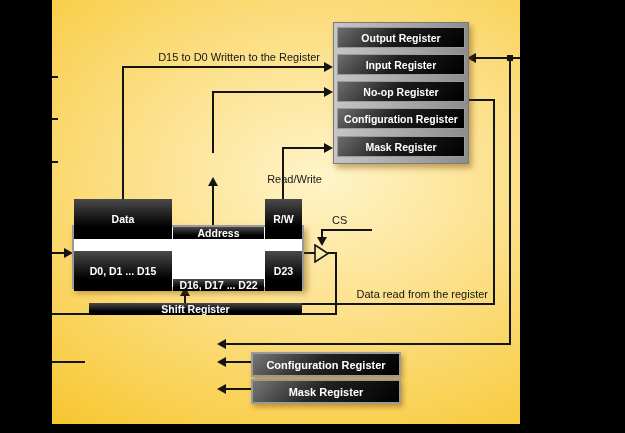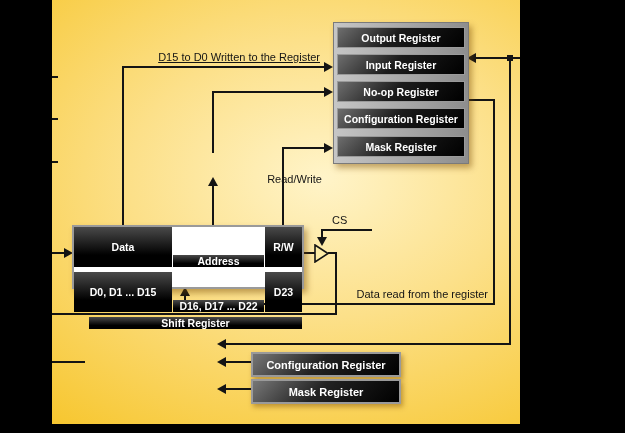--- a/index.html
+++ b/index.html
@@ -20,21 +20,21 @@
             border:1px solid #aaa;color:#fff;font-weight:bold;font-size:11px;text-align:center;
             box-shadow:2px 3px 5px rgba(120,70,0,0.45);}
   #stack{position:absolute;left:333px;top:22px;width:134px;height:140px;
          background:linear-gradient(90deg,#c6c6c6,#8d8d8d);border:1px solid #7a7a7a;
          box-shadow:3px 4px 6px rgba(120,70,0,0.45);}
   .stackbox{position:absolute;left:3px;width:126px;height:19px;display:flex;align-items:center;
             justify-content:center;background:linear-gradient(135deg,#6e6e6e 0%,#1c1c1c 45%,#000 100%);
             border:1px solid #9a9a9a;color:#fff;font-weight:bold;font-size:10.5px;box-shadow:none;}
   #shiftreg{position:absolute;left:72px;top:225px;width:228px;height:60px;
             background:#9a9a9a;border:2px solid #9a9a9a;box-shadow:3px 4px 6px rgba(120,70,0,0.45);}
-  #shiftreg .grid{position:absolute;inset:0;background:#fff;display:flex;flex-direction:column;gap:5px;}
+  #shiftreg .grid{position:absolute;inset:0;background:#fff;display:flex;flex-direction:column;gap:12px;justify-content:center;}
   #shiftreg .row{display:flex;gap:1px;flex:1;}
   #shiftreg .cell{display:flex;align-items:center;justify-content:center;
                   background:linear-gradient(180deg,#4a4a4a 0%,#000 70%);
                   color:#fff;font-weight:bold;font-size:10.5px;}
   .c-data{width:98px;} .c-addr{width:91px;margin-top:28px;} .c-rw{flex:1;}
   .c-full{flex:1;margin-left:15px;}
   #intlogic{position:absolute;left:85px;top:322px;width:130px;height:86px;flex-direction:column;
             line-height:1.55;border:2px solid #8a8a8a;}
   .botreg{left:251px;width:146px;height:21px;border:2px solid #9a9a9a;}
   .stub{position:absolute;width:6px;height:2px;background:#141414;}
@@ -46,21 +46,21 @@
 <div id="stage">
   <div id="canvas"></div>
 
   <div class="stub" style="left:52px;top:76px;"></div>
   <div class="stub" style="left:52px;top:118px;"></div>
   <div class="stub" style="left:52px;top:161px;"></div>
 
   <div class="v" style="left:122px;top:66px;height:160px;"></div>
   <div class="h" style="left:122px;top:66px;width:204px;"></div>
   <div class="ar" style="left:324px;top:62px;"></div>
-  <div class="lbl" style="left:140px;top:51px;width:180px;text-align:right;text-decoration:underline;">D15 to D0 Written to the Register</div>
+  <div class="lbl" style="left:140px;top:51px;width:180px;text-align:right;">D15 to D0 Written to the Register</div>
 
   <div class="v" style="left:212px;top:91px;height:62px;"></div>
   <div class="h" style="left:212px;top:91px;width:114px;"></div>
   <div class="ar" style="left:324px;top:87px;"></div>
 
   <div class="v" style="left:282px;top:147px;height:79px;"></div>
   <div class="h" style="left:282px;top:147px;width:44px;"></div>
   <div class="ar" style="left:324px;top:143px;"></div>
   <div class="lbl" style="left:222px;top:131px;width:100px;text-align:right;margin-top:42px;">Read/Write</div>
 

